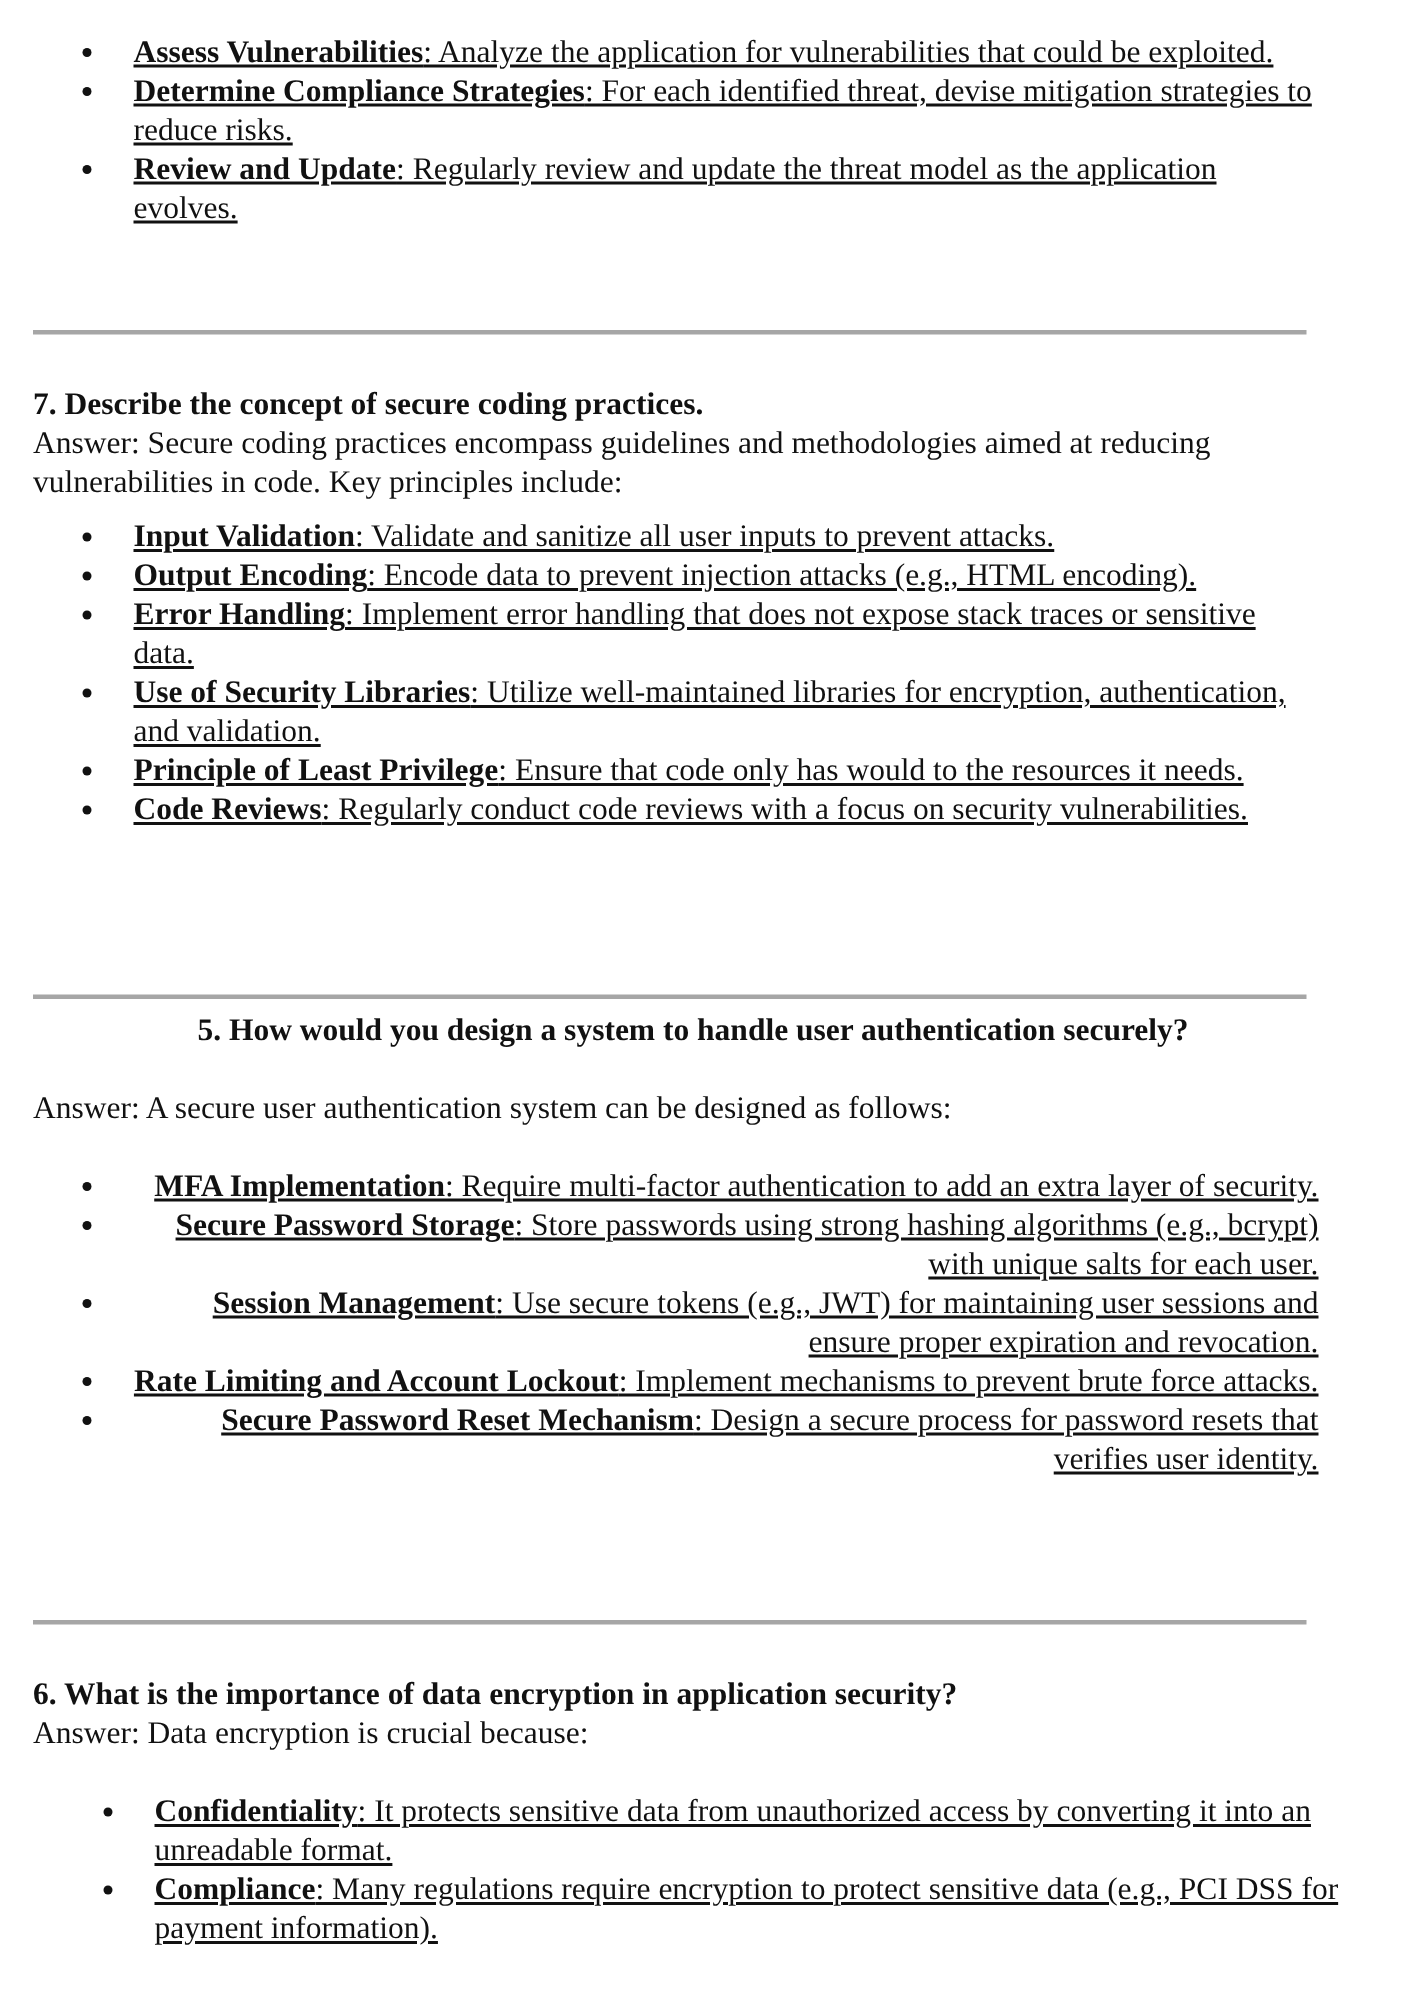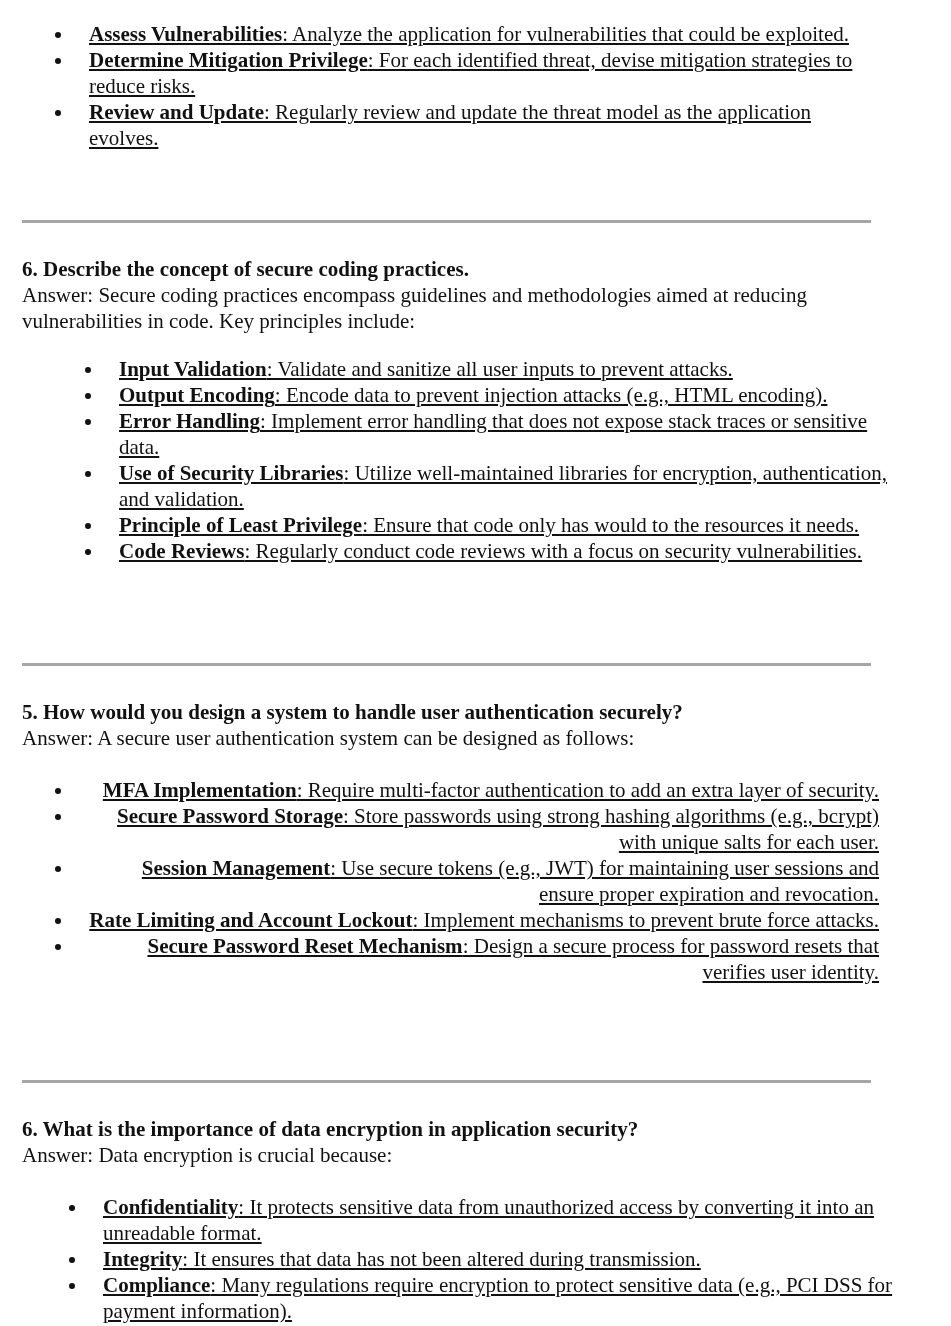--- a/index.html
+++ b/index.html
@@ -20,50 +20,49 @@
   }
   .qtitle { position: absolute; left: 22px; font-weight: bold; width: 880px; }
   .ans { position: absolute; left: 22px; width: 870px; }
   .ans b { font-weight: normal; }
 </style>
 </head>
 <body>
 
 <ul class="bl" style="top:21px;">
   <li><span class="dot"></span><b>Assess Vulnerabilities</b><span>: Analyze the application for vulnerabilities that could be exploited.</span></li>
-  <li><span class="dot"></span><b>Determine Mitigation Privilege</b><span>: For each identified threat, devise mitigation strategies to reduce risks.</span></li>
+  <li><span class="dot"></span><b>Determine Compliance Strategies</b><span>: For each identified threat, devise mitigation strategies to reduce risks.</span></li>
   <li><span class="dot"></span><b>Review and Update</b><span>: Regularly review and update the threat model as the application evolves.</span></li>
 </ul>
 
 <div class="rule" style="top:220px;"></div>
 
-<div class="qtitle" style="top:256px;">6. Describe the concept of secure coding practices.</div>
+<div class="qtitle" style="top:256px;">7. Describe the concept of secure coding practices.</div>
 <div class="ans" style="top:282px;"><b>Answer:</b><span> Secure coding practices encompass guidelines and methodologies aimed at reducing vulnerabilities in code. Key principles include:</span></div>
-<ul class="bl" style="top:356px;padding-left:30px;">
+<ul class="bl" style="top:344px;">
   <li><span class="dot"></span><b>Input Validation</b><span>: Validate and sanitize all user inputs to prevent attacks.</span></li>
   <li><span class="dot"></span><b>Output Encoding</b><span>: Encode data to prevent injection attacks (e.g., HTML encoding).</span></li>
   <li><span class="dot"></span><b>Error Handling</b><span>: Implement error handling that does not expose stack traces or sensitive data.</span></li>
   <li><span class="dot"></span><b>Use of Security Libraries</b><span>: Utilize well-maintained libraries for encryption, authentication, and validation.</span></li>
   <li><span class="dot"></span><b>Principle of Least Privilege</b><span>: Ensure that code only has would to the resources it needs.</span></li>
   <li><span class="dot"></span><b>Code Reviews</b><span>: Regularly conduct code reviews with a focus on security vulnerabilities.</span></li>
 </ul>
 
 <div class="rule" style="top:663px;"></div>
 
-<div class="qtitle" style="top:699px;">5. How would you design a system to handle user authentication securely?</div>
+<div class="qtitle" style="top:673px;text-align:center;">5. How would you design a system to handle user authentication securely?</div>
 <div class="ans" style="top:725px;"><b>Answer:</b><span> A secure user authentication system can be designed as follows:</span></div>
 <ul class="bl" style="top:777px;text-align:right;">
   <li><span class="dot"></span><b>MFA Implementation</b><span>: Require multi-factor authentication to add an extra layer of security.</span></li>
   <li><span class="dot"></span><b>Secure Password Storage</b><span>: Store passwords using strong hashing algorithms (e.g., bcrypt) with unique salts for each user.</span></li>
   <li><span class="dot"></span><b>Session Management</b><span>: Use secure tokens (e.g., JWT) for maintaining user sessions and ensure proper expiration and revocation.</span></li>
   <li><span class="dot"></span><b>Rate Limiting and Account Lockout</b><span>: Implement mechanisms to prevent brute force attacks.</span></li>
   <li><span class="dot"></span><b>Secure Password Reset Mechanism</b><span>: Design a secure process for password resets that verifies user identity.</span></li>
 </ul>
 
 <div class="rule" style="top:1080px;"></div>
 
 <div class="qtitle" style="top:1116px;font-family:Liberation Serif, serif;">6. What is the importance of data encryption in application security?</div>
 <div class="ans" style="top:1142px;"><b>Answer:</b><span> Data encryption is crucial because:</span></div>
 <ul class="bl" style="top:1194px;padding-left:14px;">
   <li><span class="dot"></span><b>Confidentiality</b><span>: It protects sensitive data from unauthorized access by converting it into an unreadable format.</span></li>
-  <li><span class="dot"></span><b>Integrity</b><span>: It ensures that data has not been altered during transmission.</span></li>
   <li><span class="dot"></span><b>Compliance</b><span>: Many regulations require encryption to protect sensitive data (e.g., PCI DSS for payment information).</span></li>
 </ul>
 
 </body></html>

